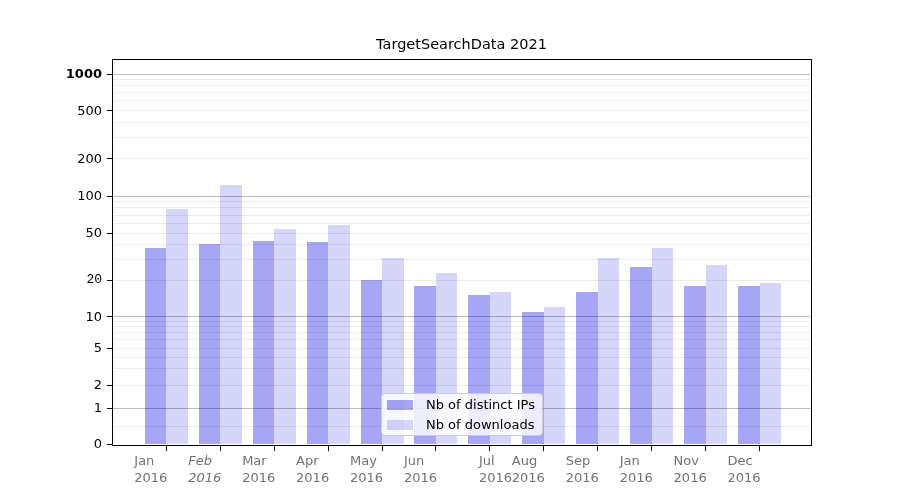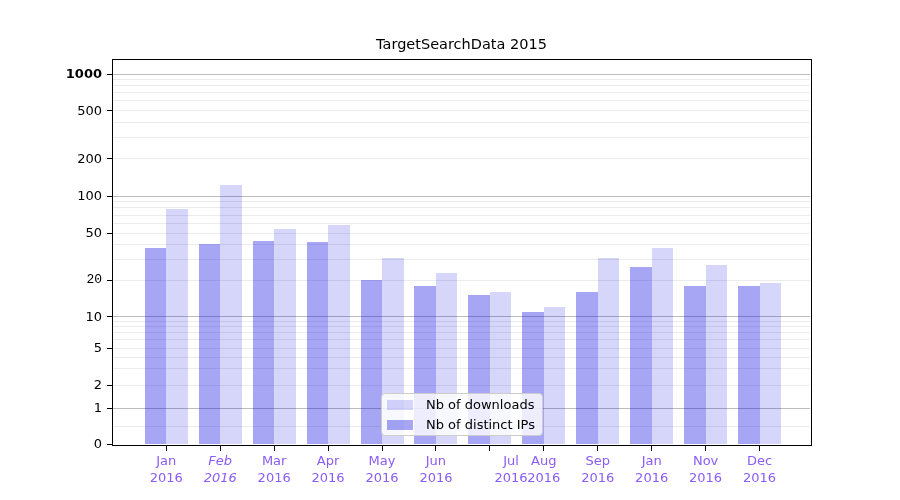--- a/index.html
+++ b/index.html
@@ -11,34 +11,34 @@
          border:1.5px solid #000;box-sizing:border-box;background:transparent;}
   .clip{position:absolute;left:113px;top:60px;width:697px;height:384px;overflow:hidden;}
   .grid{position:absolute;left:0;width:100%;height:1px;}
   .grid.minor{background:#ebebeb;}
   .grid.major{background:#bcbcbc;}
   .bar{position:absolute;}
   .ytick-label{position:absolute;left:38px;width:64px;text-align:right;font-size:13px;
                color:#000;height:16px;line-height:16px;}
   .ytick-mark{position:absolute;left:106.5px;width:5px;height:1px;background:#000;}
   .xtick-mark{position:absolute;top:445.5px;width:1px;height:5px;background:#000;}
-  .xtick-label{position:absolute;top:453px;width:64px;text-align:center;font-size:13px;
-               color:#8b5cf6;line-height:16.5px;}
+  .xtick-label{position:absolute;top:453px;width:64px;font-size:13px;
+               color:#737373;line-height:16.5px;}
   .legend{position:absolute;left:381px;top:393px;width:162px;height:43px;box-sizing:border-box;
           background:rgba(255,255,255,0.8);border:1px solid #cccccc;border-radius:4px;
           z-index:5;display:flex;flex-direction:column;justify-content:center;padding-left:5px;}
   .legend-row{display:flex;align-items:center;height:20px;}
   .swatch{width:26px;height:10px;margin-right:13px;flex:none;}
   .legend-label{font-size:13px;color:#000;white-space:nowrap;}
 </style>
 </head>
 <body>
 
 <div class="figure">
-  <div class="chart-title">TargetSearchData 2015</div>
+  <div class="chart-title">TargetSearchData 2021</div>
 
   <div class="clip" id="plot-clip">
       <div class="grid minor" style="top: 365.65px; z-index: 1;"></div>
       <div class="grid minor" style="top: 324.5px; z-index: 1;"></div>
       <div class="grid minor" style="top: 308.26px; z-index: 1;"></div>
       <div class="grid minor" style="top: 296.738px; z-index: 1;"></div>
       <div class="grid minor" style="top: 287.8px; z-index: 1;"></div>
       <div class="grid minor" style="top: 279.488px; z-index: 1;"></div>
       <div class="grid minor" style="top: 272.461px; z-index: 1;"></div>
       <div class="grid minor" style="top: 266.373px; z-index: 1;"></div>
@@ -169,21 +169,21 @@
       </div>
       <div class="xtick-mark" style="left: 759.03px;"></div>
       <div class="xtick-label" style="left: 727.53px;">
         <div>Dec</div>
         <div>2016</div>
       </div>
     </div>
 
   <div class="legend">
     <div class="legend-row">
+      <span class="swatch" id="swatch-0" style="background: rgba(0, 0, 224, 0.35);"></span>
+      <span class="legend-label">Nb of distinct IPs</span>
+    </div>
+    <div class="legend-row">
       <span class="swatch" id="swatch-1" style="background: rgba(0, 0, 224, 0.16);"></span>
       <span class="legend-label">Nb of downloads</span>
-    </div>
-    <div class="legend-row">
-      <span class="swatch" id="swatch-0" style="background: rgba(0, 0, 224, 0.35);"></span>
-      <span class="legend-label">Nb of distinct IPs</span>
     </div>
   </div>
 </div>
 
 </body></html>

